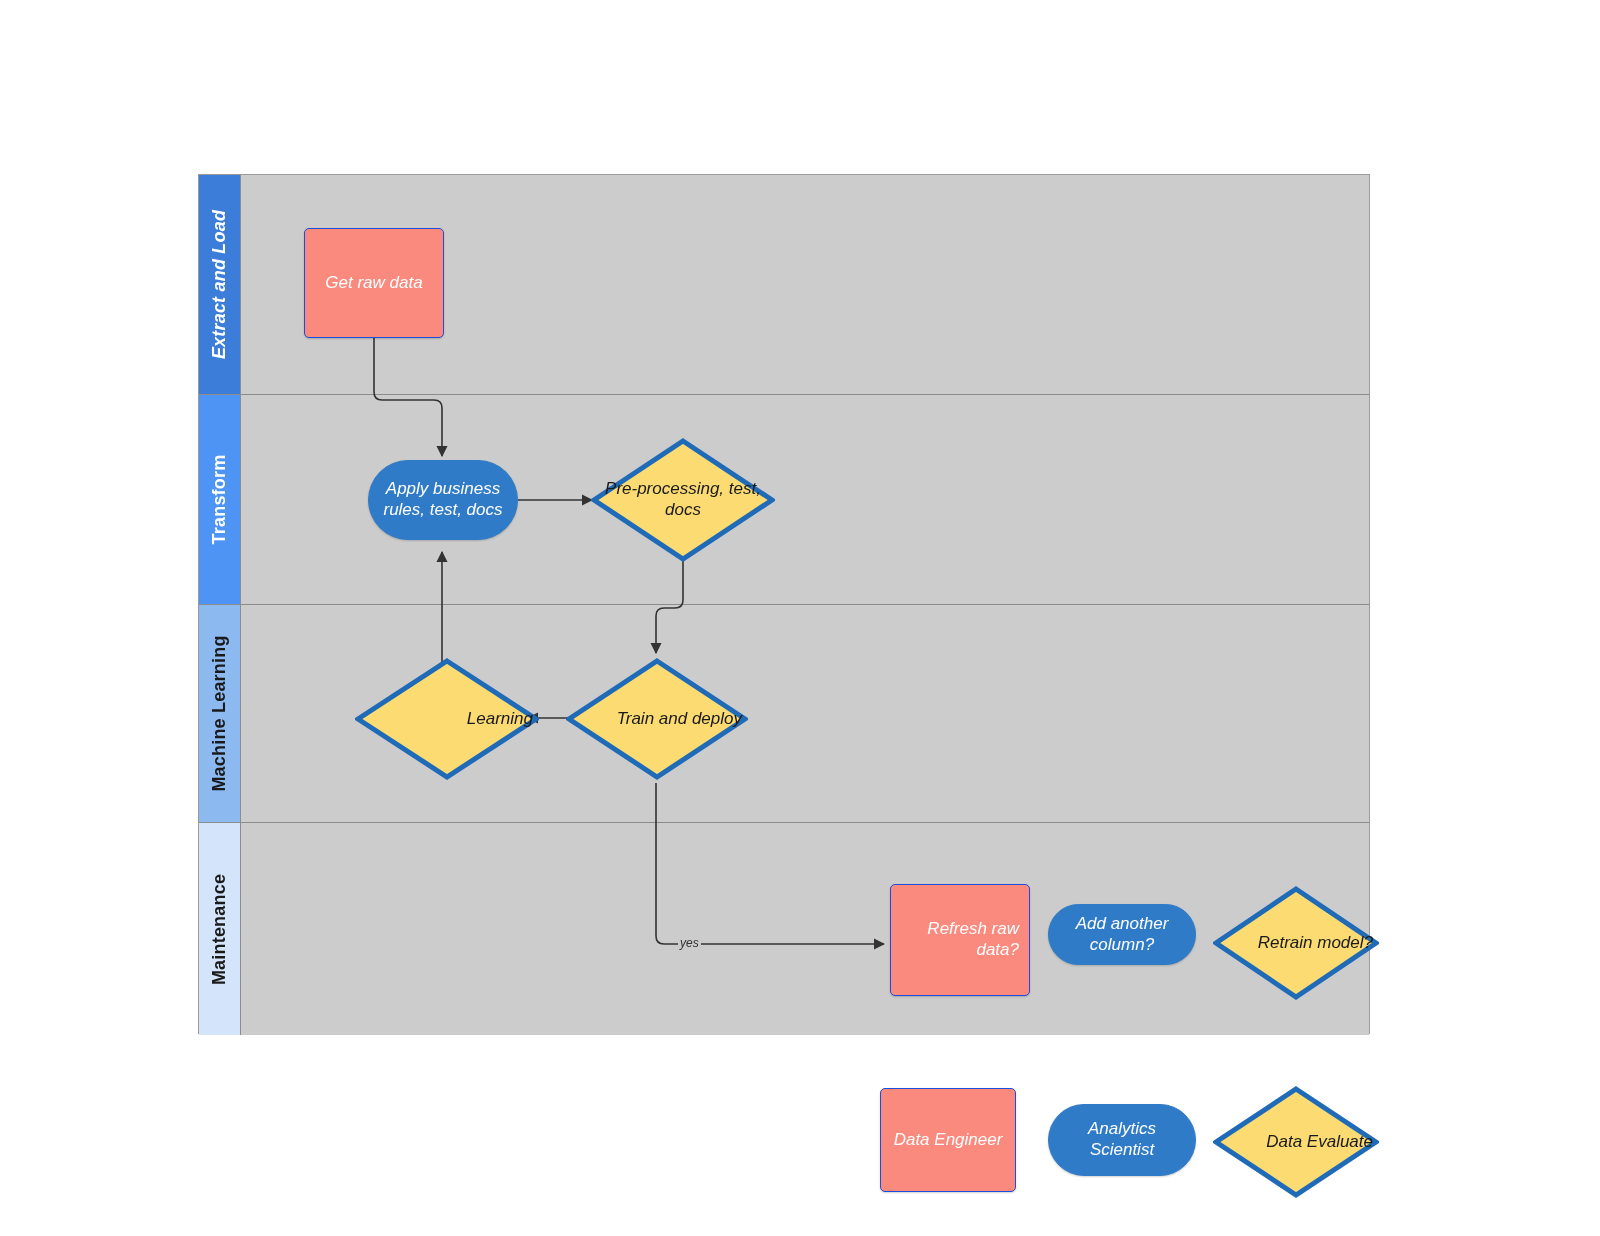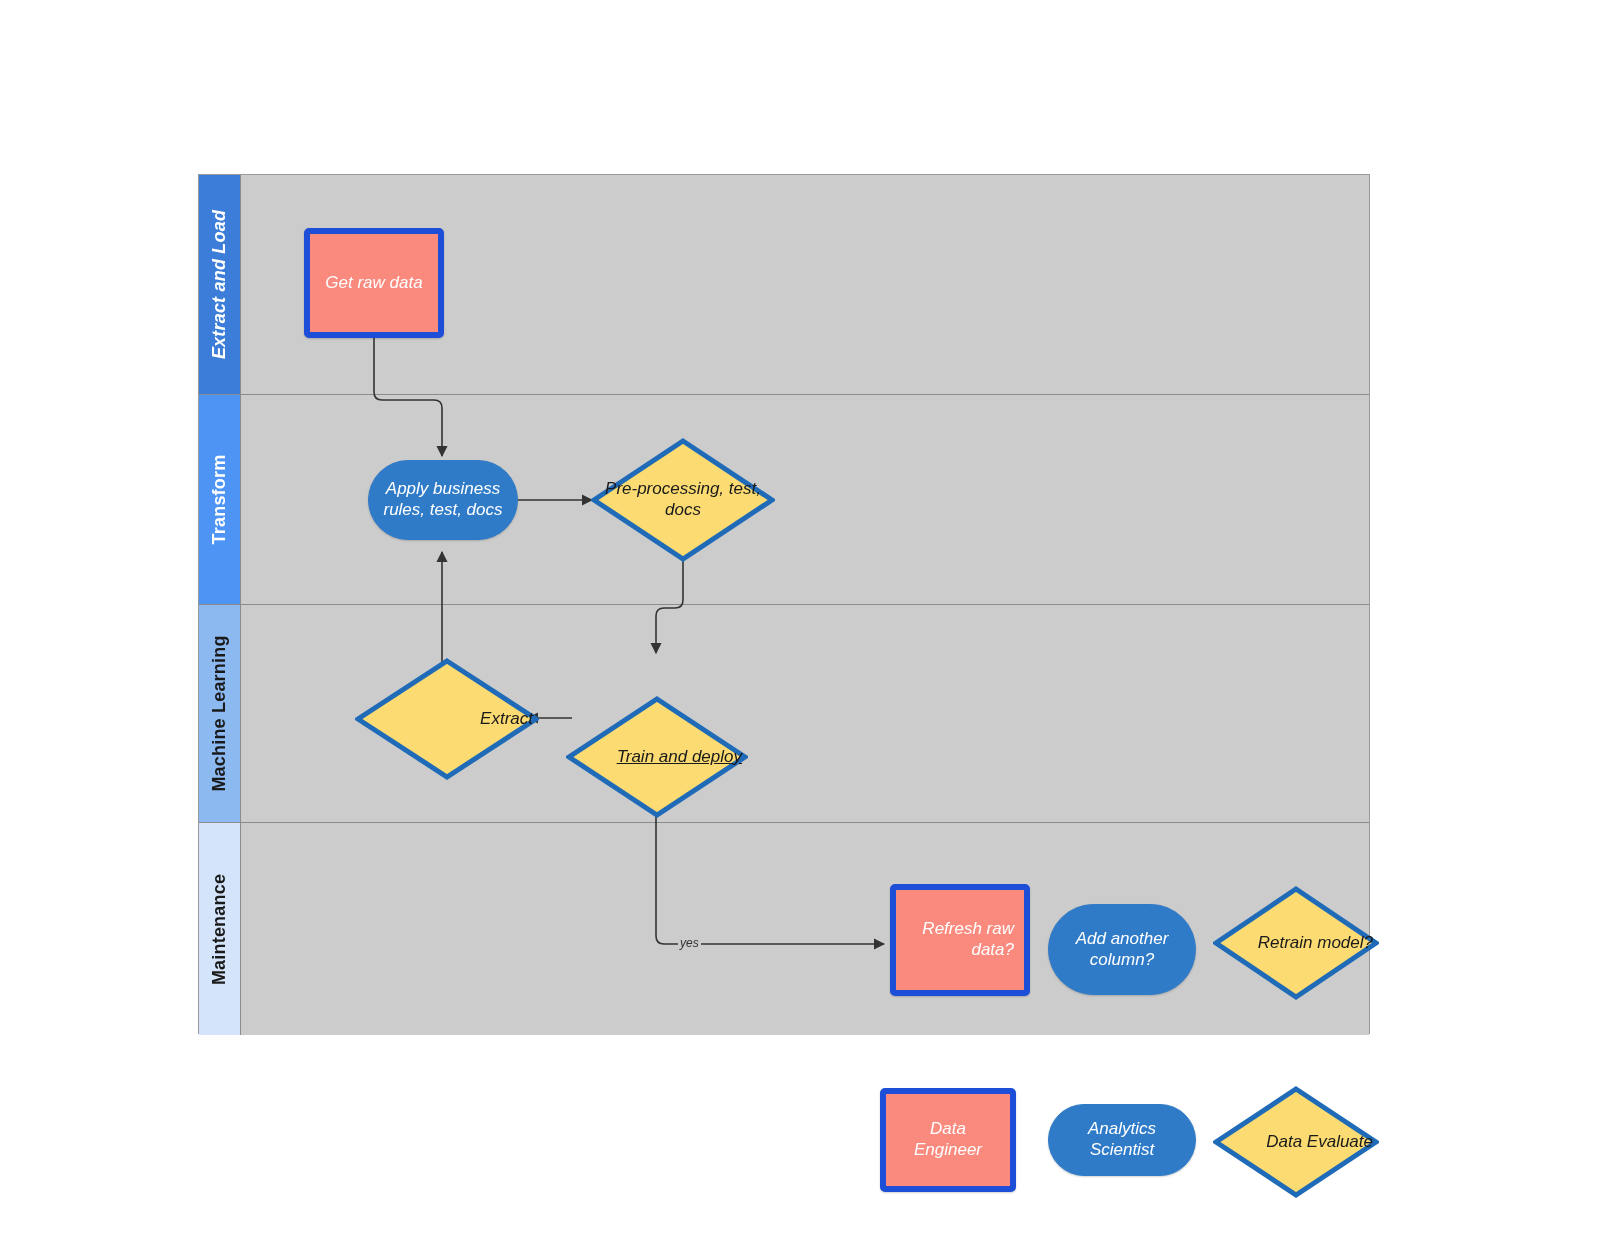--- a/index.html
+++ b/index.html
@@ -82,21 +82,21 @@
     text-align: center;
     font-style: italic;
     font-size: 17px;
     line-height: 1.22;
     box-sizing: border-box;
     z-index: 6;
   }
 
   .node-rect {
     background: #fa8a7e;
-    border: 6px solid #1d4ed8;
+    border: 1px solid #1d4ed8;
     border-radius: 5px;
     color: #ffffff;
     padding: 4px 10px;
     box-shadow: 0 1px 2px rgba(0,0,0,0.18);
   }
 
   .node-stadium {
     background: #2f7bc8;
     border: 1px solid #2f7bc8;
     border-radius: 999px;
@@ -223,35 +223,35 @@
     <svg class="dia-svg" viewBox="0 0 184 124" preserveAspectRatio="none" xmlns="http://www.w3.org/2000/svg">
       <polygon points="92,3 181,62 92,121 3,62" fill="#fbdb72" stroke="#1f6bb8" stroke-width="5"></polygon>
     </svg>
     <span class="dia-text">Pre-processing, test, docs</span>
   </div>
 
   <div class="node node-diamond" style="left:355px; top:658px; width:184px; height:122px;">
     <svg class="dia-svg" viewBox="0 0 184 122" preserveAspectRatio="none" xmlns="http://www.w3.org/2000/svg">
       <polygon points="92,3 181,61 92,119 3,61" fill="#fbdb72" stroke="#1f6bb8" stroke-width="5"></polygon>
     </svg>
-    <span class="dia-text">Extract</span>
-  </div>
-
-  <div class="node node-diamond" style="left:566px; top:696px; width:182px; height:122px;text-decoration:underline;">
+    <span class="dia-text">Learning</span>
+  </div>
+
+  <div class="node node-diamond" style="left:566px; top:658px; width:182px; height:122px;">
     <svg class="dia-svg" viewBox="0 0 182 122" preserveAspectRatio="none" xmlns="http://www.w3.org/2000/svg">
       <polygon points="91,3 179,61 91,119 3,61" fill="#fbdb72" stroke="#1f6bb8" stroke-width="5"></polygon>
     </svg>
     <span class="dia-text">Train and deploy</span>
   </div>
 
   <div class="node node-rect" style="left:890px; top:884px; width:140px; height:112px;text-align:right;">
     <span>Refresh raw data?</span>
   </div>
 
-  <div class="node node-stadium" style="left:1048px; top:904px; width:148px; height:91px;">
+  <div class="node node-stadium" style="left:1048px; top:904px; width:148px; height:61px;">
     <span>Add another column?</span>
   </div>
 
   <div class="node node-diamond" style="left:1213px; top:886px; width:166px; height:114px;">
     <svg class="dia-svg" viewBox="0 0 166 114" preserveAspectRatio="none" xmlns="http://www.w3.org/2000/svg">
       <polygon points="83,3 163,57 83,111 3,57" fill="#fbdb72" stroke="#1f6bb8" stroke-width="5"></polygon>
     </svg>
     <span class="dia-text">Retrain model?</span>
   </div>
 

